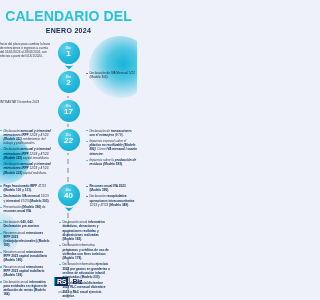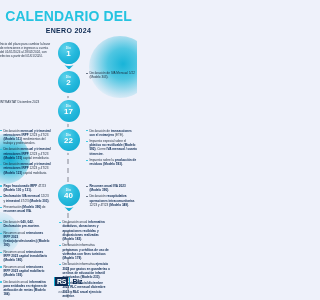--- a/index.html
+++ b/index.html
@@ -165,21 +165,21 @@
           </div>
         </div>
         <div class="mid">
           <div class="marker">
             <span class="dia">Día</span>
             <span class="num">17</span>
           </div>
         </div>
         <div class="side right"></div>
       </div>
-      <div class="row" style="margin-bottom: 9px;">
+      <div class="row" style="margin-bottom: 9px; font-style: italic;">
         <div class="side left">
           <ul class="bullets">
             <li>Declaración <b>mensual y trimestral retenciones IRPF</b> 12/23 y 4T/23 <b>(Modelo 111)</b> rendimientos del trabajo y profesionales.</li>
             <li>Declaración <b>mensual y trimestral retenciones IRPF</b> 12/23 y 4T/23 <b>(Modelo 115)</b> capital inmobiliario.</li>
             <li>Declaración <b>mensual y trimestral retenciones IRPF</b> 12/23 y 4T/23 <b>(Modelo 123)</b> capital mobiliario.</li>
           </ul>
         </div>
         <div class="mid">
           <div class="marker">
             <span class="dia">Día</span>

